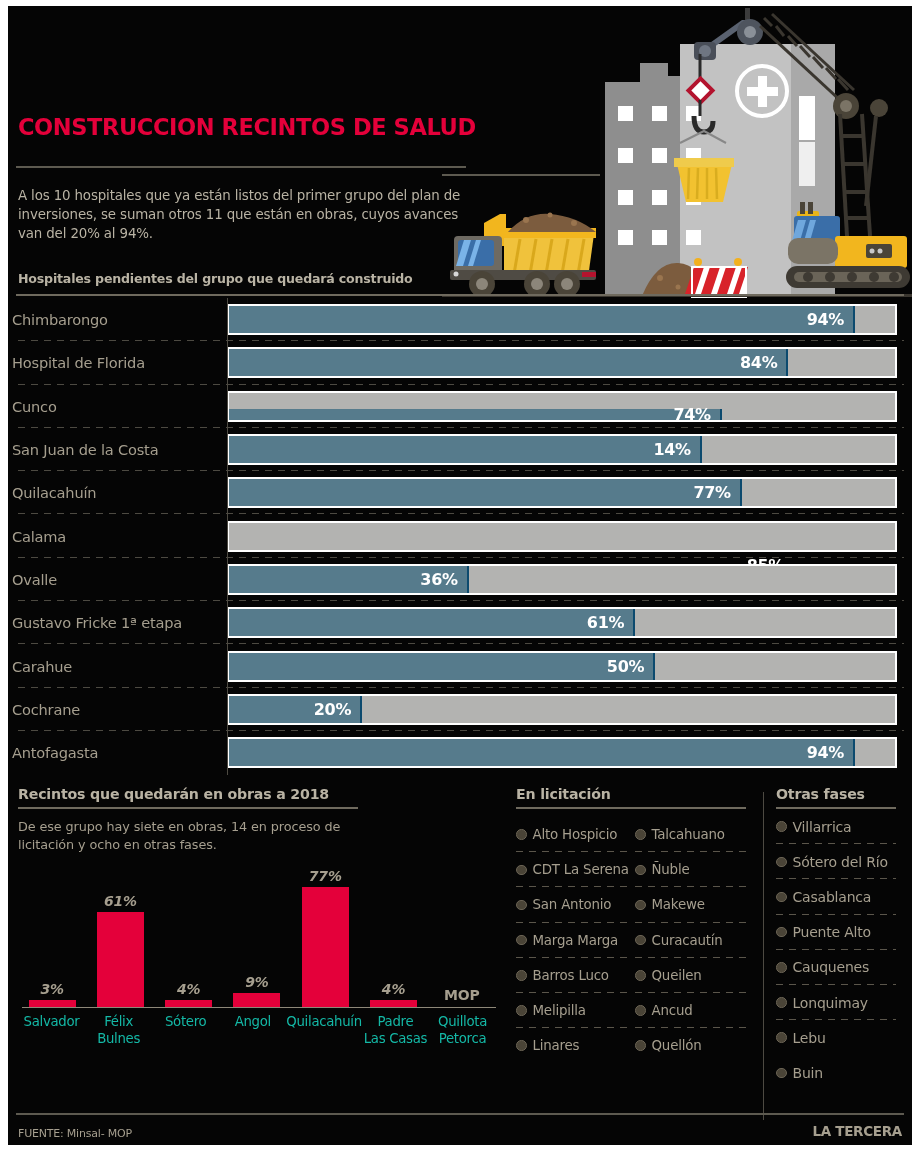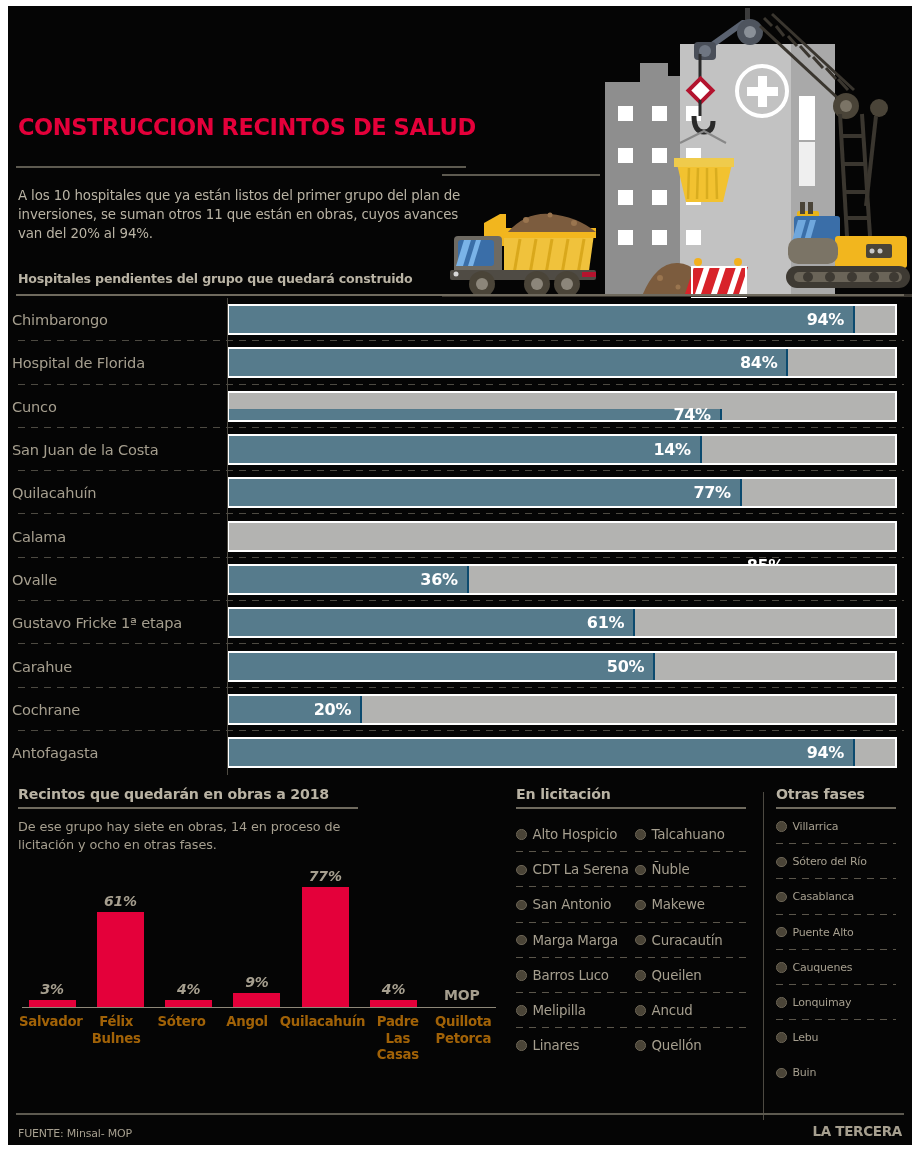--- a/index.html
+++ b/index.html
@@ -177,26 +177,25 @@
     letter-spacing: -0.1px;
     margin-bottom: 4px;
   }
   .cc-ticks {
     position: absolute; left: 0; right: 0; bottom: 0; height: 46px;
     display: flex;
   }
   .cc-tick {
     flex: 1 1 0;
     text-align: center;
-    color: #a16207;
+    color: #14b8a6;
     font-size: 13.3px;
     line-height: 16.5px;
     letter-spacing: -0.3px;
     padding-top: 4px;
-    font-weight: bold;
   }
 
   
   .lgrid { display: flex; gap: 0; margin-top: 8px; }
   .lcol { flex: 1 1 0; }
   .litem {
     position: relative;
     display: flex; align-items: center;
     height: 35.2px;
     color: #a69f8f;
@@ -209,21 +208,21 @@
     background: #4a4437; border: 1px solid #6a6354;
     flex: 0 0 10.5px; margin-right: 6px;
   }
   .litem .ldash {
     position: absolute; left: 0; right: 6px; bottom: 0; height: 1px;
     background-image: repeating-linear-gradient(to right,
       #5b564b 0 7px, transparent 7px 13px);
   }
   .litem:last-child .ldash { display: none; }
 
-  .col-right .litem { height: 35.2px; font-size: 11px; }
+  .col-right .litem { height: 35.2px; font-size: 14px; }
   .col-right .ldash { right: 8px; }
 
   
   .foot-rule {
     position: absolute; left: 8px; bottom: 30px; width: 888px; height: 2px;
     background: #5d5a50;
   }
   .foot-src {
     position: absolute; left: 10px; bottom: 5px;
     color: #a69f8f; font-size: 11px; letter-spacing: -0.2px;

